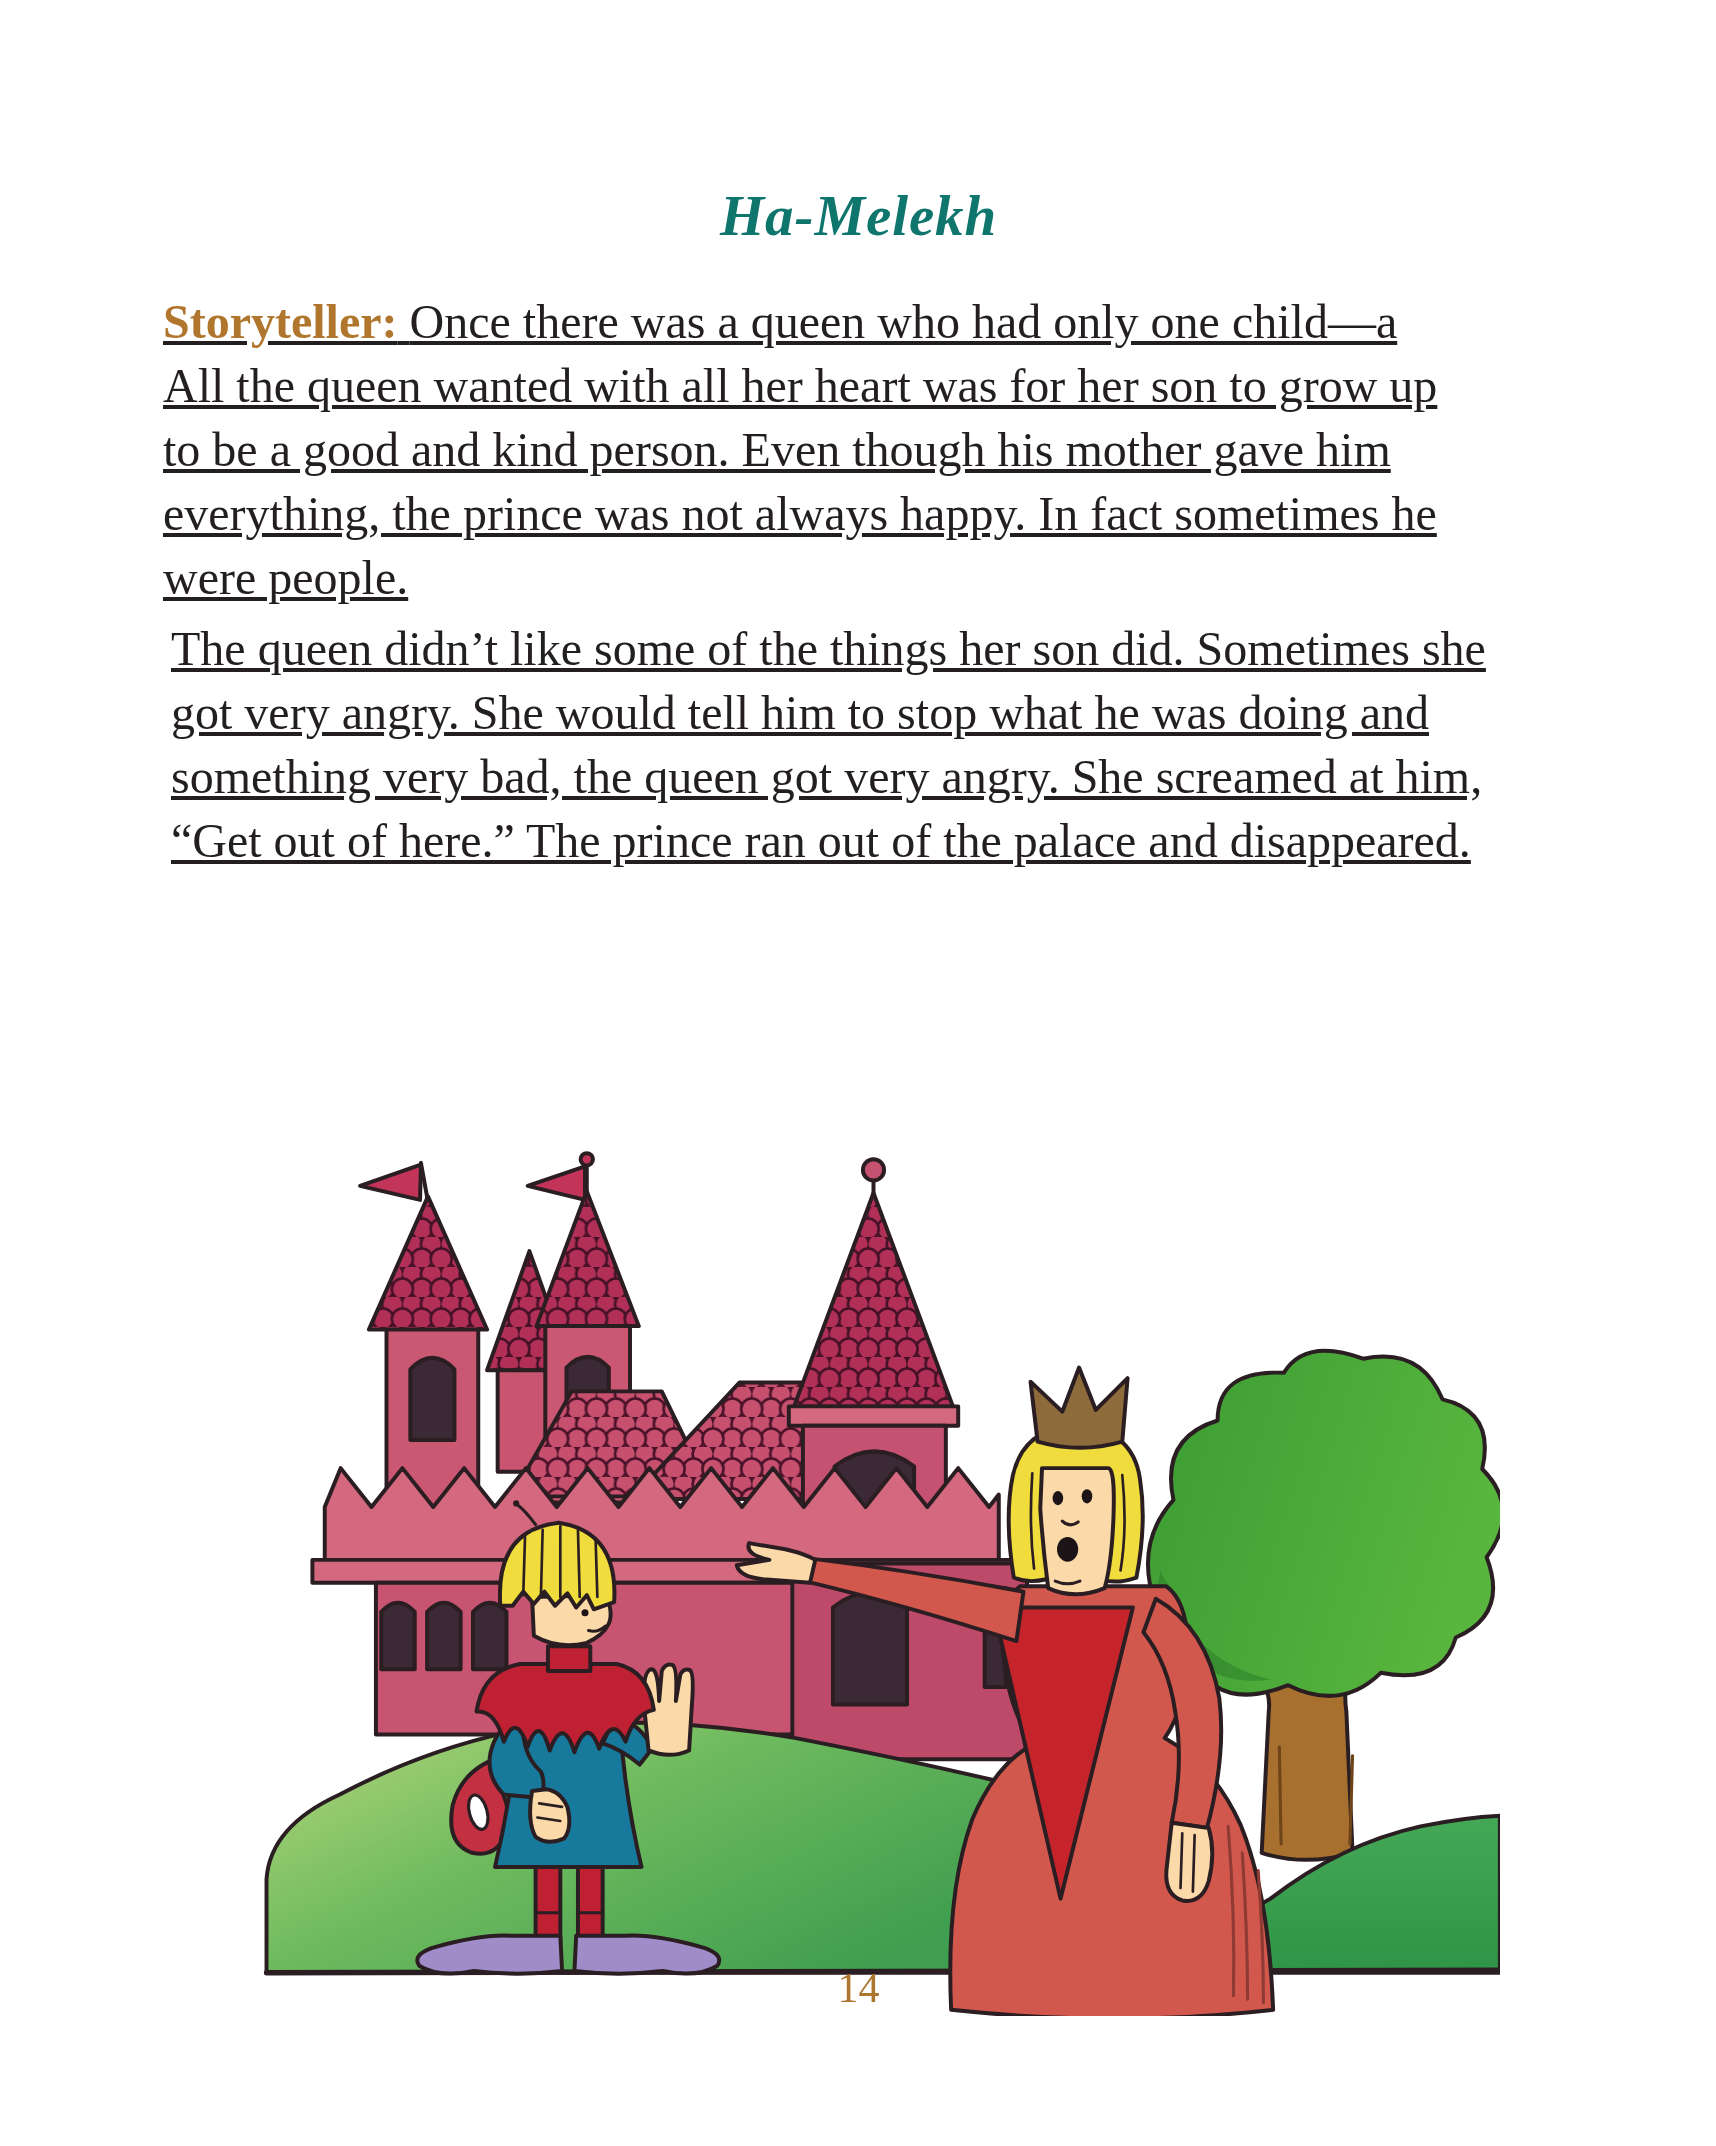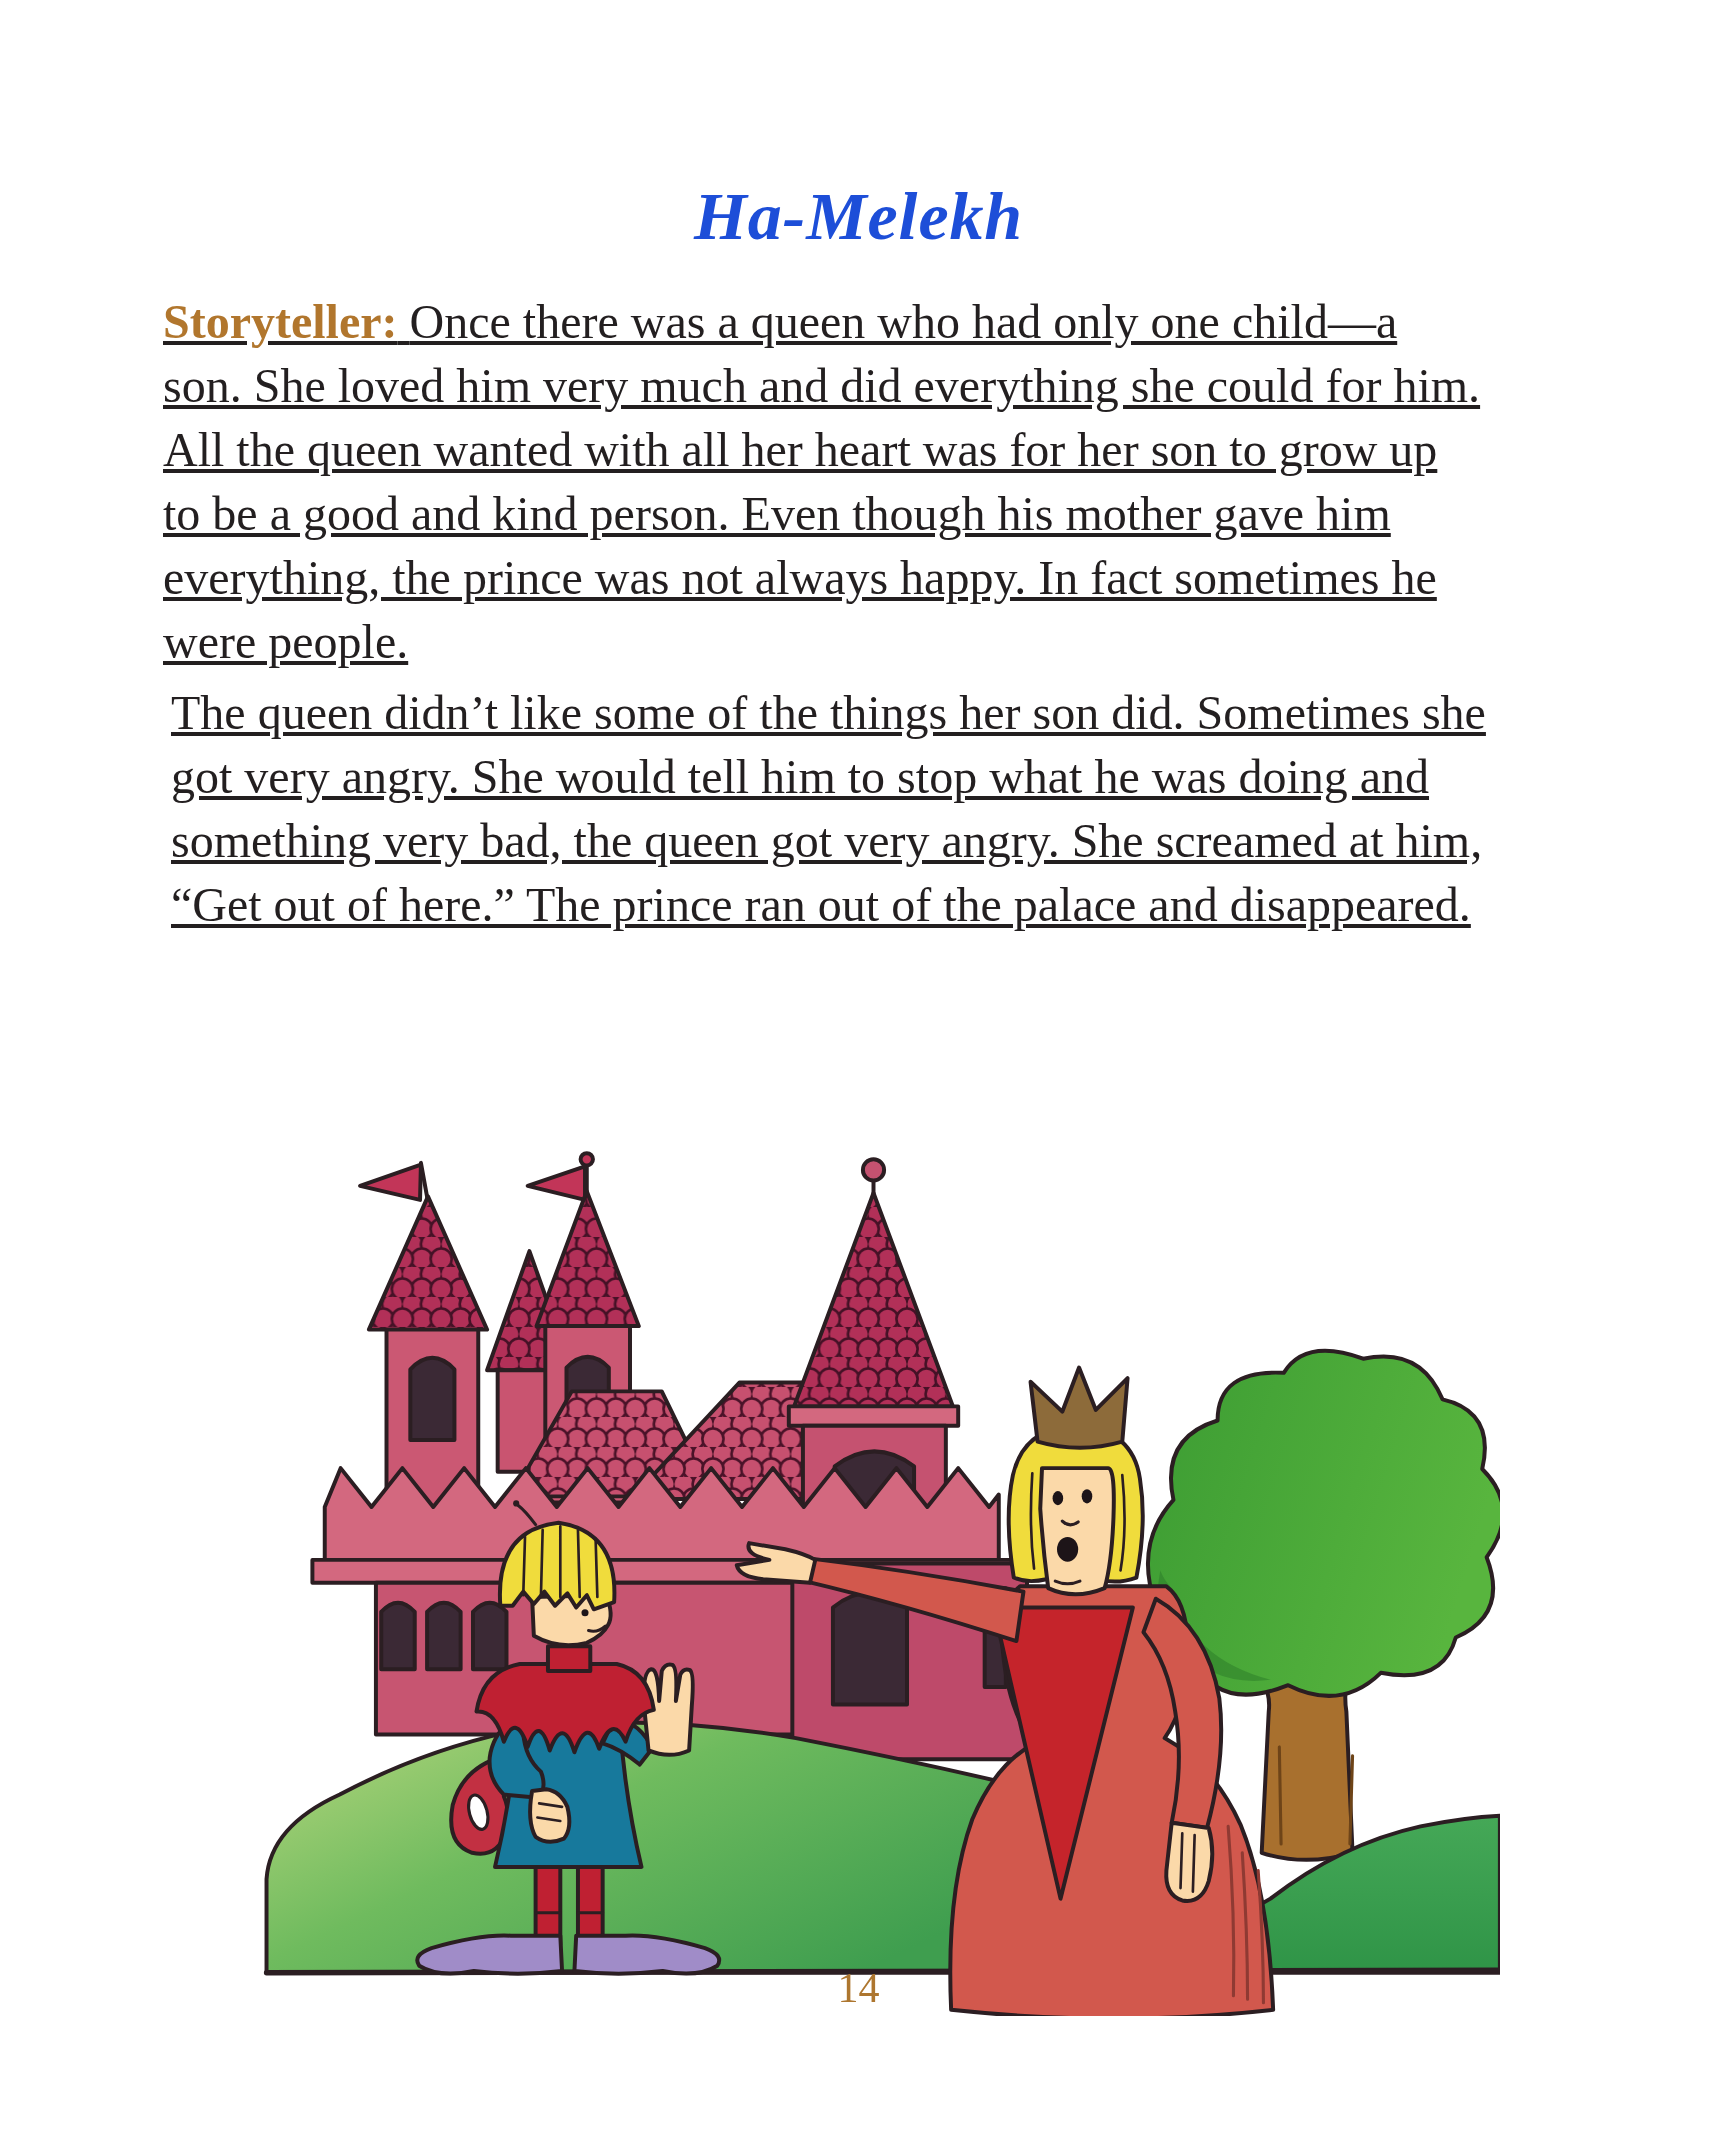--- a/index.html
+++ b/index.html
@@ -6,23 +6,23 @@
   .page{
     position:relative;
     width:1717px;height:2146px;
     background:#ffffff;
     font-family:"Liberation Serif","DejaVu Serif",serif;
     overflow:hidden;
   }
   .title{
     position:absolute;top:143px;left:0;width:1717px;
     text-align:center;
-    font-size:68px;line-height:106px;
+    font-size:57px;line-height:106px;
     font-style:italic;font-weight:700;
-    color:#1d4ed8;
+    color:#0f766e;
     letter-spacing:0.9px;
     margin-top:20px;
   }
   .story{
     position:absolute;left:163px;top:290px;width:1482px;
     font-size:48px;line-height:64px;
     color:#231f20;
   }
   .para{margin:0;padding:0;text-decoration:underline;}
   .para2{margin:7px 0 0 8px;padding:0;}
@@ -42,21 +42,20 @@
 </head>
 <body>
 
 <div class="page">
 
   <h1 class="title">Ha-Melekh</h1>
 
   <div class="story">
     <p class="para">
       <span class="line"><span class="label">Storyteller:</span> <span>Once there was a queen who had only one child—a</span></span>
-      <span class="line">son. She loved him very much and did everything she could for him.</span>
       <span class="line">All the queen wanted with all her heart was for her son to grow up</span>
       <span class="line">to be a good and kind person. Even though his mother gave him</span>
       <span class="line">everything, the prince was not always happy. In fact sometimes he</span>
       <span class="line">were people.</span>
     </p>
     <p class="para para2">
       <span class="line">The queen didn’t like some of the things her son did. Sometimes she</span>
       <span class="line">got very angry. She would tell him to stop what he was doing and</span>
       <span class="line">something very bad, the queen got very angry. She screamed at him,</span>
       <span class="line">“Get out of here.” The prince ran out of the palace and disappeared.</span>

